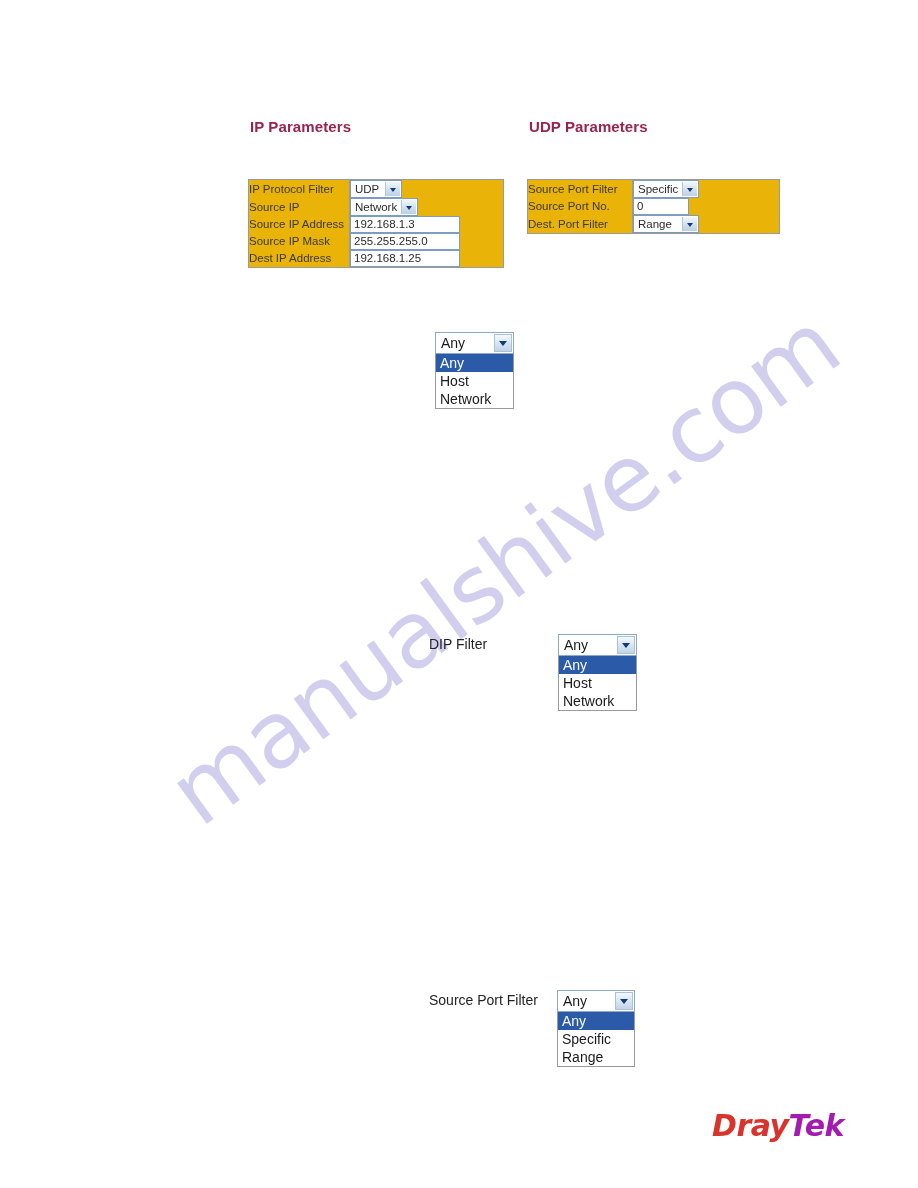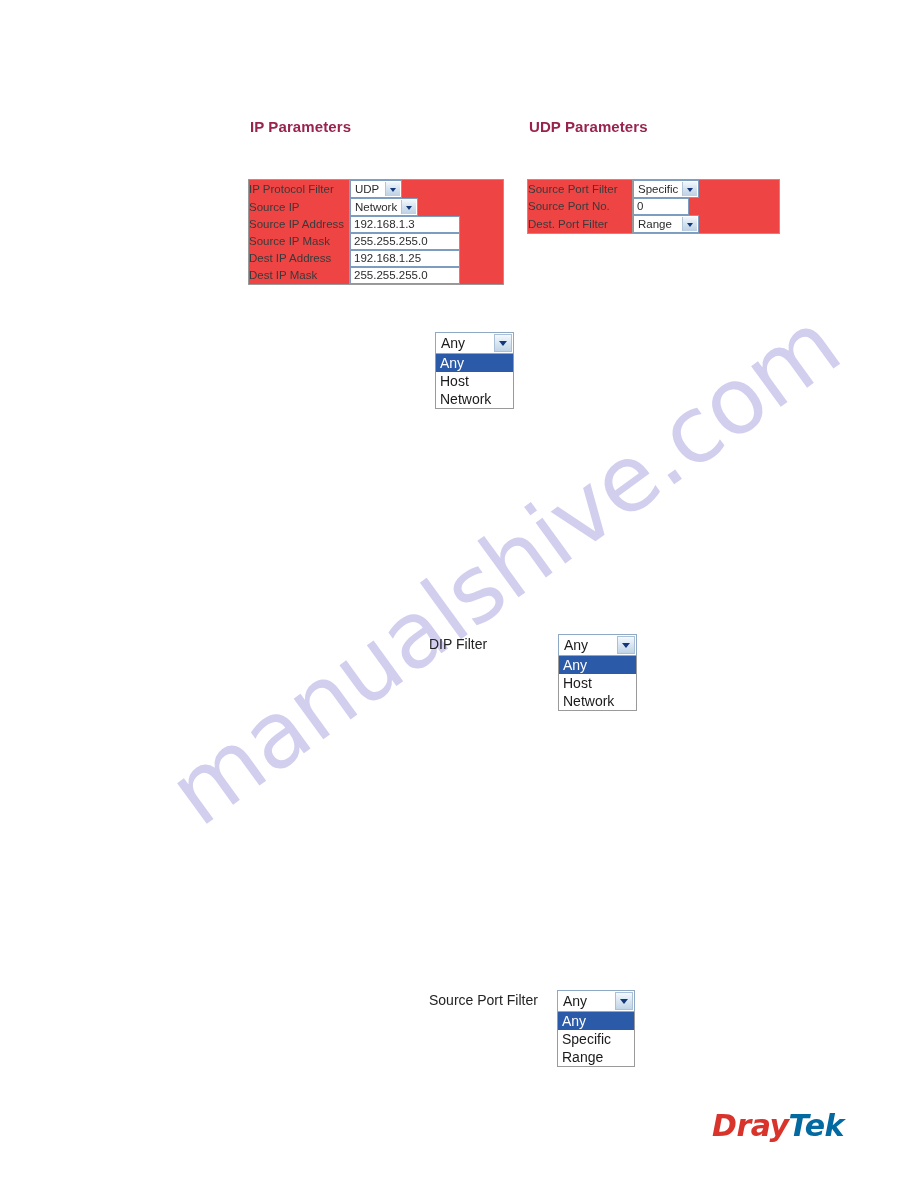--- a/index.html
+++ b/index.html
@@ -50,21 +50,21 @@
   .panel-title {
     font-size: 15px;
     font-weight: bold;
     color: #99234d;
     margin: 0 0 3px 2px;
     letter-spacing: 0.1px;
   }
   table.param-table {
     border-collapse: collapse;
     border: 1px solid #9a9a9a;
-    background: #ef4444;
+    background: #eab308;
     table-layout: fixed;
     margin-top: 44px;
   }
   table.param-table td {
     padding: 0;
     vertical-align: middle;
     font-size: 11.5px;
     color: #3a3a3a;
   }
   td.lbl {
@@ -213,21 +213,21 @@
     z-index: 4;
     font-family: "DejaVu Sans", sans-serif;
     font-size: 30px;
     font-weight: bold;
     font-style: italic;
     color: #d9342b;
     letter-spacing: -0.5px;
     white-space: nowrap;
   }
   #draytek-logo .tek {
-    color: #0369a1;
+    color: #a21caf;
     font-style: italic;
   }
 </style>
 </head>
 <body>
 
 <div id="watermark">
   <div class="wm-text">manualshive.com</div>
 </div>
 
@@ -264,26 +264,20 @@
       <td class="val">
         <span class="txtbox" style="width:110px;">255.255.255.0</span>
       </td>
     </tr>
     <tr>
       <td class="lbl">Dest IP Address</td>
       <td class="val">
         <span class="txtbox" style="width:110px;">192.168.1.25</span>
       </td>
     </tr>
-    <tr>
-      <td class="lbl">Dest IP Mask</td>
-      <td class="val">
-        <span class="txtbox" style="width:110px;">255.255.255.0</span>
-      </td>
-    </tr>
   </tbody>
     </table>
 </div>
 
 <div class="panel" style="left:527px; top:118px;">
   <div class="panel-title">UDP Parameters</div>
   <table class="param-table" style="width:253px;">
     <tbody>
         <tr>
       <td class="lbl" style="width:104px;">Source Port Filter</td>

